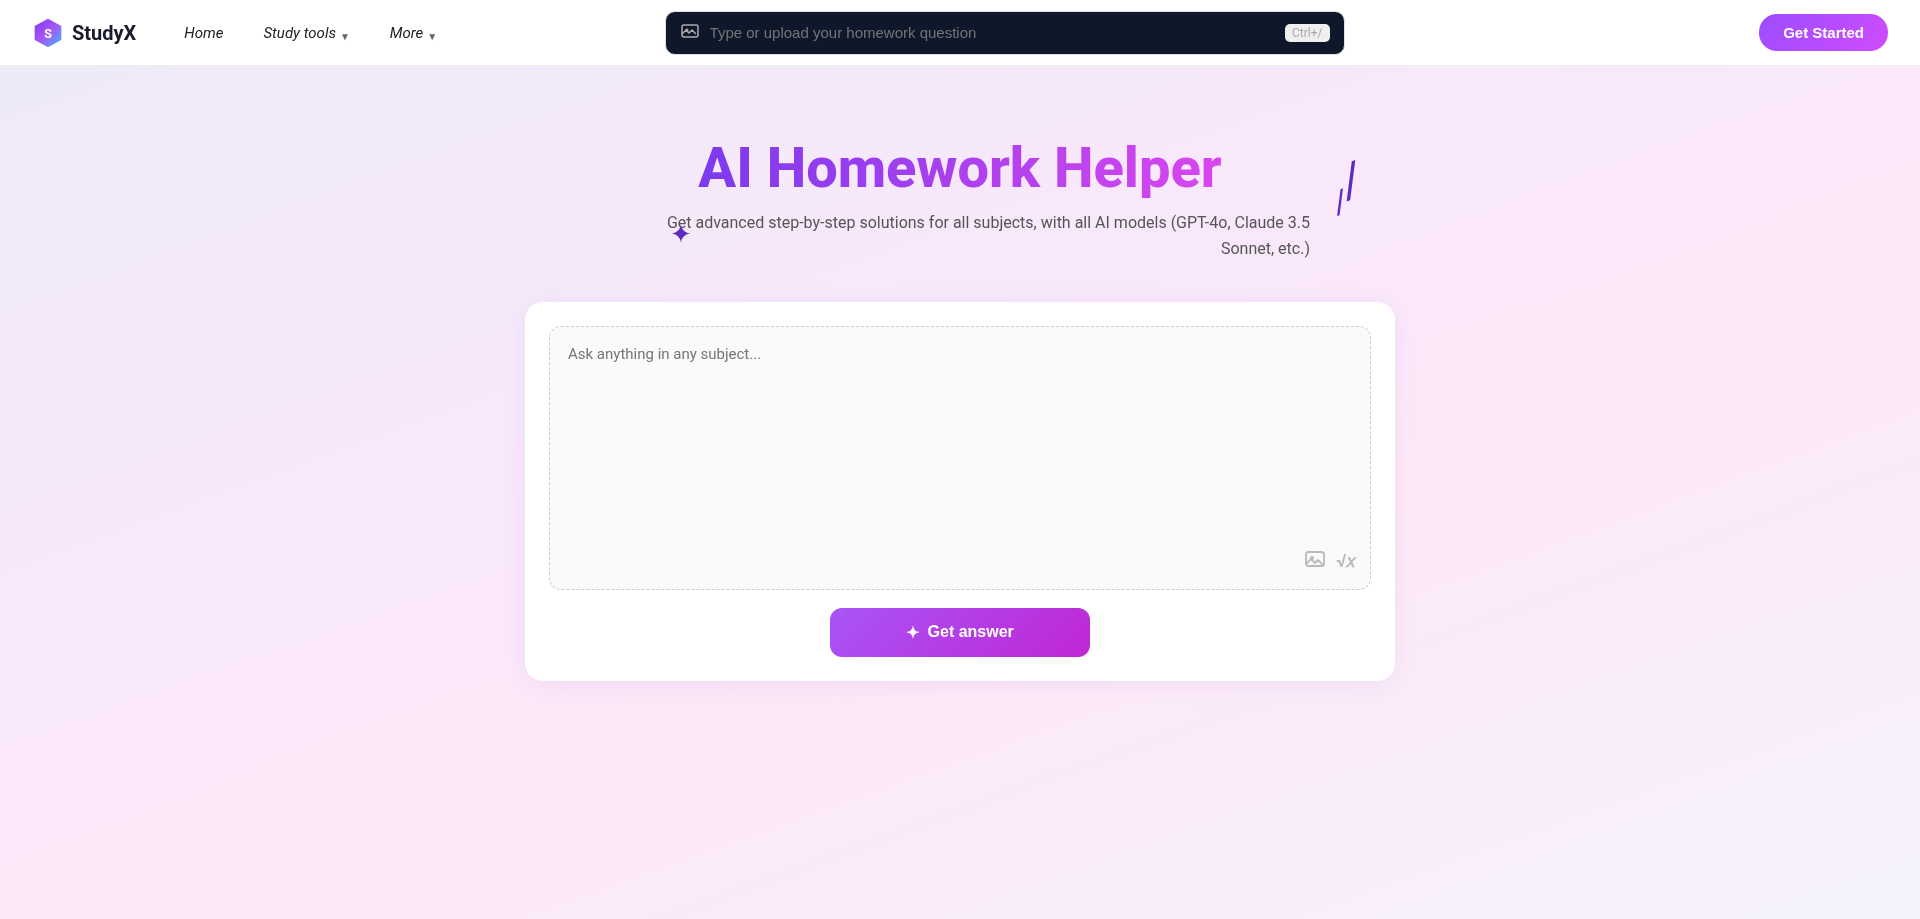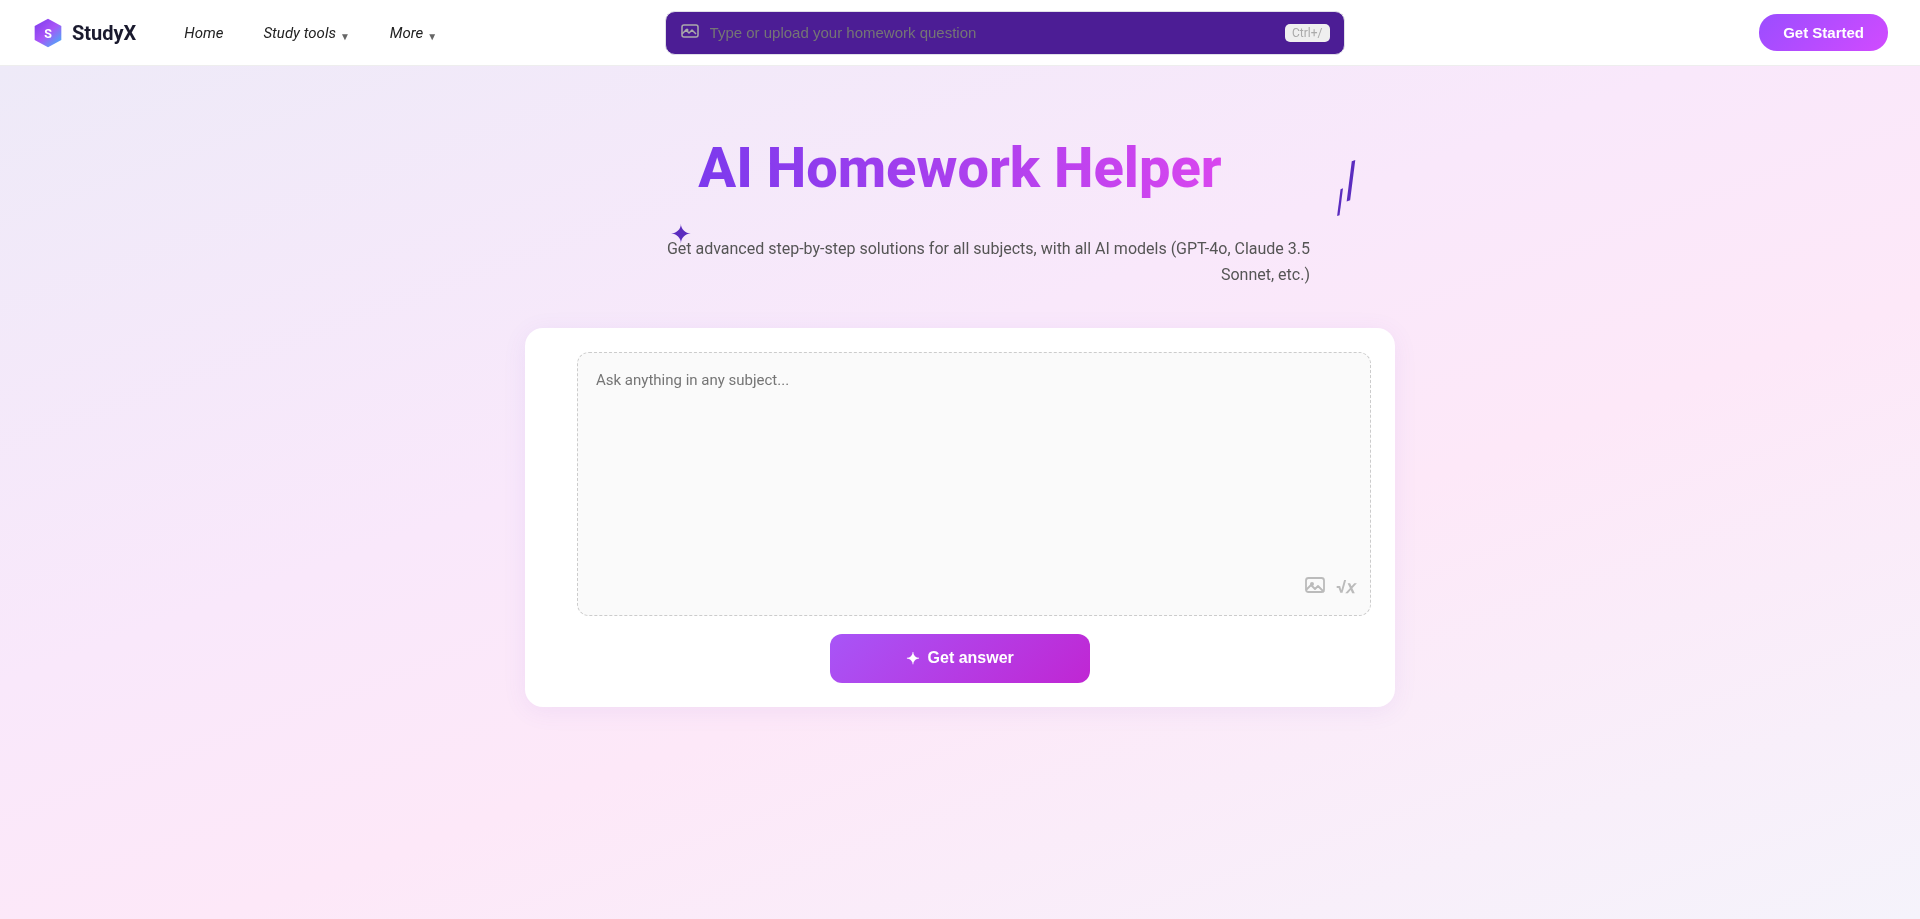--- a/index.html
+++ b/index.html
@@ -61,21 +61,21 @@
       font-size: 10px;
       color: #666;
     }
 
     .search-bar {
       flex: 1;
       max-width: 680px;
       margin: 0 auto;
       display: flex;
       align-items: center;
-      background: #4c1d95;
+      background: #0f172a;
       border: 1.5px solid #e0e0e8;
       border-radius: 10px;
       padding: 0 14px;
       height: 44px;
       gap: 10px;
       justify-content: flex-end;
     }
 
     .search-bar-icon {
       color: #aaa;
@@ -168,21 +168,21 @@
 
     .hero-title-line2 {
       font-size: 56px;
       font-weight: 800;
       background: linear-gradient(90deg, #7c3aed, #d946ef);
       -webkit-background-clip: text;
       -webkit-text-fill-color: transparent;
       background-clip: text;
       text-align: center;
       line-height: 1.15;
-      margin-bottom: 36px;
+      margin-bottom: 10px;
     }
 
     .hero-subtitle {
       font-size: 16px;
       color: #555;
       text-align: right;
       max-width: 700px;
       margin-bottom: 40px;
       line-height: 1.6;
     }
@@ -198,21 +198,20 @@
     }
 
     .question-textarea-wrapper {
       border: 1.5px dashed #ccc;
       border-radius: 12px;
       background: #fafafa;
       padding: 18px 18px 60px;
       min-height: 240px;
       position: relative;
       margin-bottom: 18px;
-      margin-left: 28px;
     }
 
     .question-textarea {
       width: 100%;
       border: none;
       background: transparent;
       font-size: 15px;
       color: #bbb;
       resize: none;
       outline: none;

